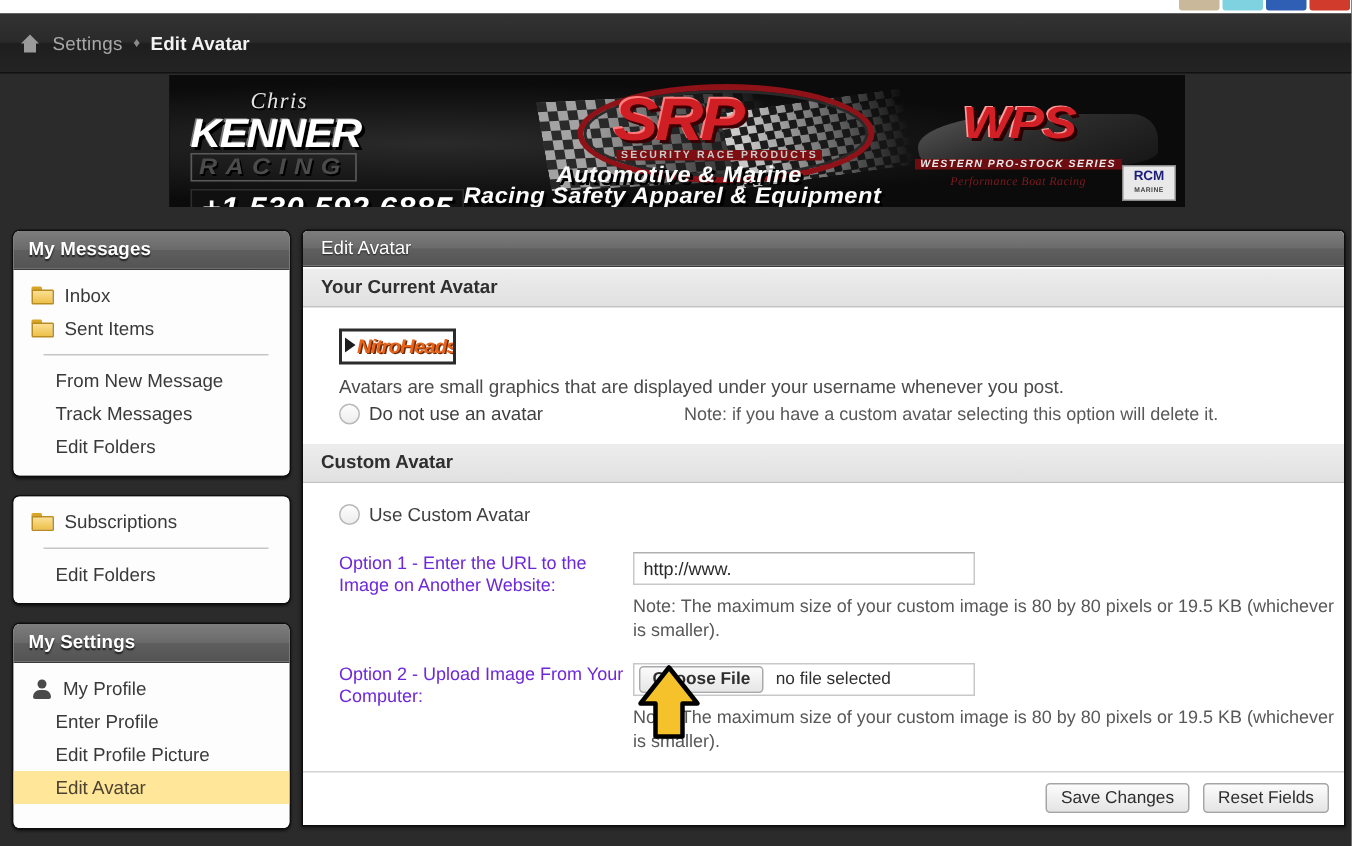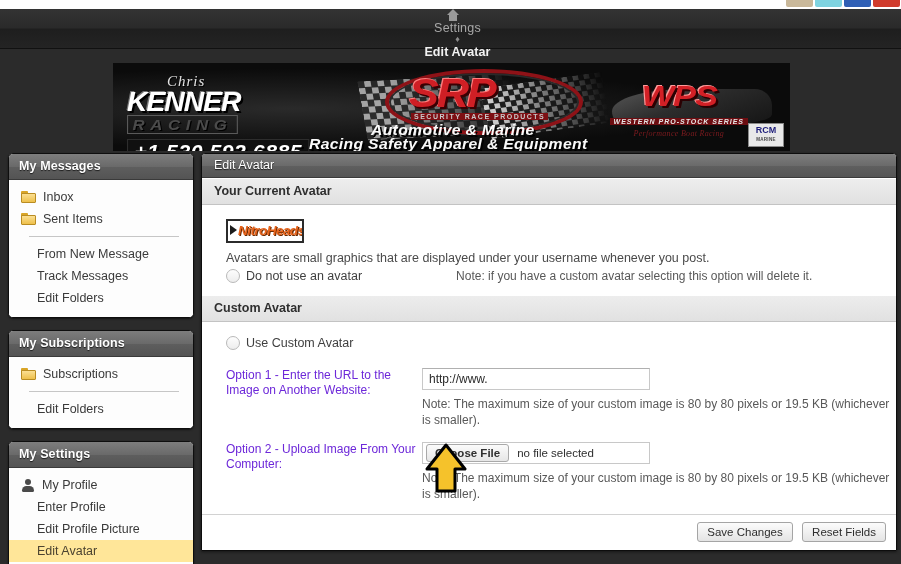--- a/index.html
+++ b/index.html
@@ -42,21 +42,20 @@
   .crumbbar {
     position: absolute;
     top: 9px; left: 0;
     width: 901px; height: 40px;
     background: linear-gradient(to bottom, #333333 0%, #2a2a2a 48%, #1e1e1e 52%, #242424 100%);
     border-bottom: 1px solid #111;
     display: flex;
     align-items: center;
     padding-left: 14px;
     box-sizing: border-box;
-    flex-direction: column;
   }
   .home-icon {
     width: 12px; height: 12px;
     position: relative;
     margin-right: 9px;
     flex: 0 0 auto;
   }
   .home-icon .roof {
     position: absolute; top: 0; left: 0;
     width: 0; height: 0;
@@ -84,21 +83,21 @@
   .crumb-current {
     color: #f2f2f2;
     font-size: 12.5px;
     font-weight: bold;
     letter-spacing: .1px;
   }
 
   
   .banner-wrap {
     position: absolute;
-    top: 63px; left: 113px;
+    top: 50px; left: 113px;
     width: 677px; height: 88px;
     background: #080808;
     overflow: hidden;
   }
   .banner {
     position: absolute; inset: 0;
     background:
       radial-gradient(ellipse at 26% 52%, #2a2a2a 0%, #0b0b0b 62%),
       #050505;
   }
@@ -609,21 +608,20 @@
         <div class="nav-row sub">
           <span>Track Messages</span>
         </div>
         <div class="nav-row sub">
           <span>Edit Folders</span>
         </div>
       </div>
     </div>
 
     <div class="card">
-      <div class="card-head">My Subscriptions</div>
       <div class="card-body">
         <div class="nav-row">
           <span class="folder-icon"></span>
           <span>Subscriptions</span>
         </div>
         <div class="divider"></div>
         <div class="nav-row sub">
           <span>Edit Folders</span>
         </div>
       </div>

